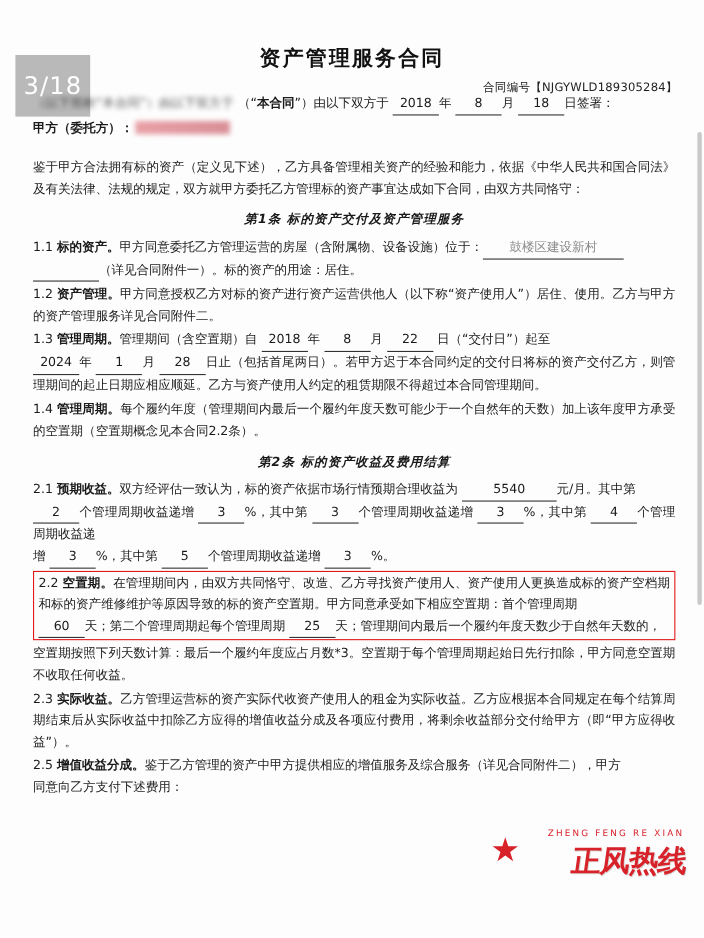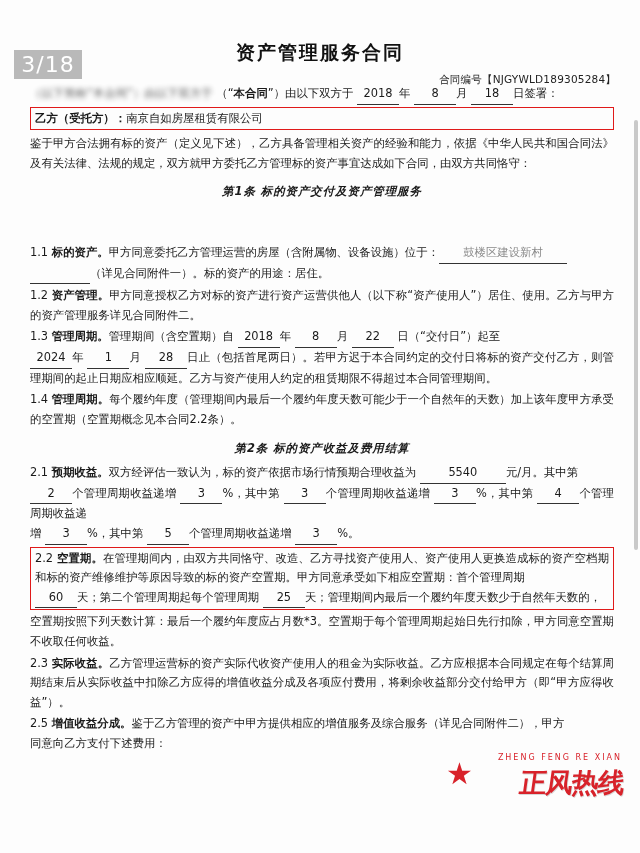--- a/index.html
+++ b/index.html
@@ -19,21 +19,21 @@
     position: absolute;
     inset: 0;
     background: #fdfdfd;
   }
   
   .page-badge {
     position: absolute;
     left: 14px;
     top: 50px;
     width: 68px;
-    height: 29px;
+    height: 56px;
     background: #b9b9b9;
     color: #ffffff;
     font-size: 22px;
     display: flex;
     align-items: center;
     justify-content: center;
     letter-spacing: 1px;
   }
   .contract-no {
     position: absolute;
@@ -79,21 +79,21 @@
     margin: 0 2px;
   }
   .u {
     display: inline-block;
     border-bottom: 1px solid #333;
     text-align: center;
     min-width: 34px;
     padding: 0 4px;
   }
   .u.wide { min-width: 78px; }
-  .u.xwide { min-width: 120px; margin-top: 36px; }
+  .u.xwide { min-width: 120px; }
   .u.blank { min-width: 52px; }
   .ctr { text-align: center; font-weight: bold; letter-spacing: 1px; margin: 9px 0 5px; font-style: italic; }
   .bold { font-weight: bold; }
   .redbox {
     border: 1.6px solid #e01a1a;
     padding: 1px 4px;
     margin: 2px 0;
   }
   .faint { color: #8a8a8a; }
   
@@ -159,26 +159,26 @@
   <div class="content">
 
     <div class="p">
       <span class="blurred">（以下简称“本合同”）由以下双方于</span>
       <span>（“</span><span class="bold">本合同</span><span>”）由以下双方于</span>
       <span class="u">2018</span><span>年</span>
       <span class="u">8</span><span>月</span>
       <span class="u">18</span><span>日签署：</span>
     </div>
 
-
-    <div class="redbox">
-      <span class="bold">乙方（受托方）：</span><span>南京自如房屋租赁有限公司</span>
-    </div>
-
-    <div class="p" style="margin-top:4px">鉴于甲方合法拥有标的资产（定义见下述），乙方具备管理相关资产的经验和能力，依据《中华人民共和国合同法》及有关法律、法规的规定，双方就甲方委托乙方管理标的资产事宜达成如下合同，由双方共同恪守：</div>
+    <div class="p">
+      <span class="bold">甲方（委托方）：</span><span class="redact"></span>
+    </div>
+
+
+    <div class="p" style="margin-top:16px">鉴于甲方合法拥有标的资产（定义见下述），乙方具备管理相关资产的经验和能力，依据《中华人民共和国合同法》及有关法律、法规的规定，双方就甲方委托乙方管理标的资产事宜达成如下合同，由双方共同恪守：</div>
 
     <div class="ctr">第1条  标的资产交付及资产管理服务</div>
 
     <div class="p">
       <span>1.1</span>
       <span class="bold">标的资产。</span><span>甲方同意委托乙方管理运营的房屋（含附属物、设备设施）位于：</span><span class="u xwide faint">鼓楼区建设新村</span>
       <br>
       <span class="u blank">&nbsp;</span><span>（详见合同附件一）。标的资产的用途：居住。</span>
     </div>
 

